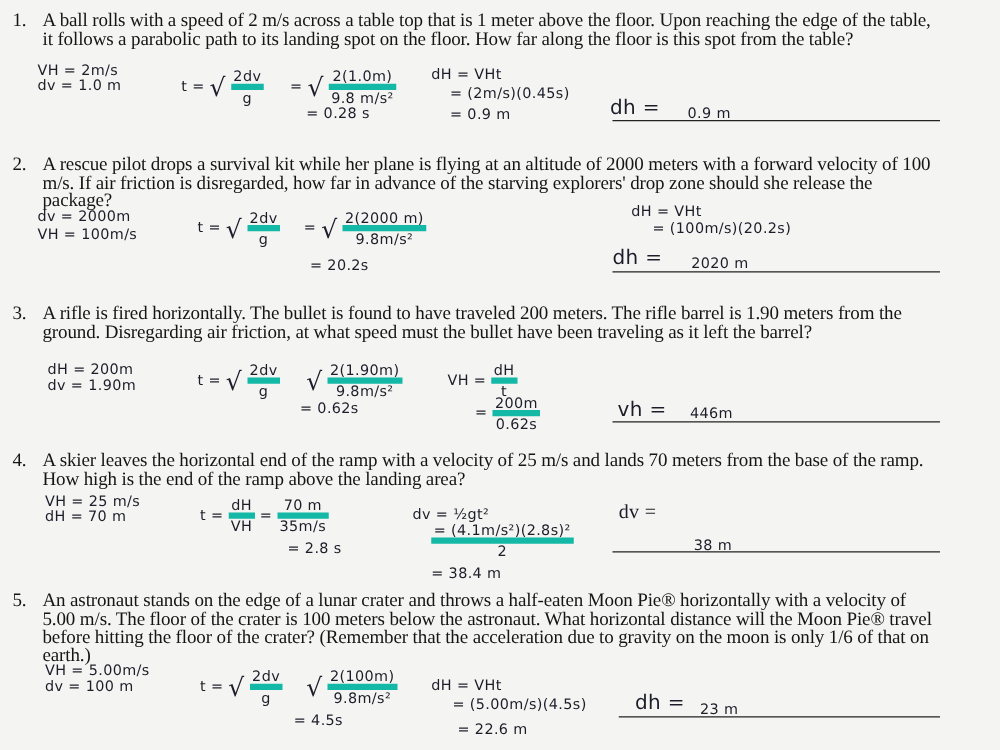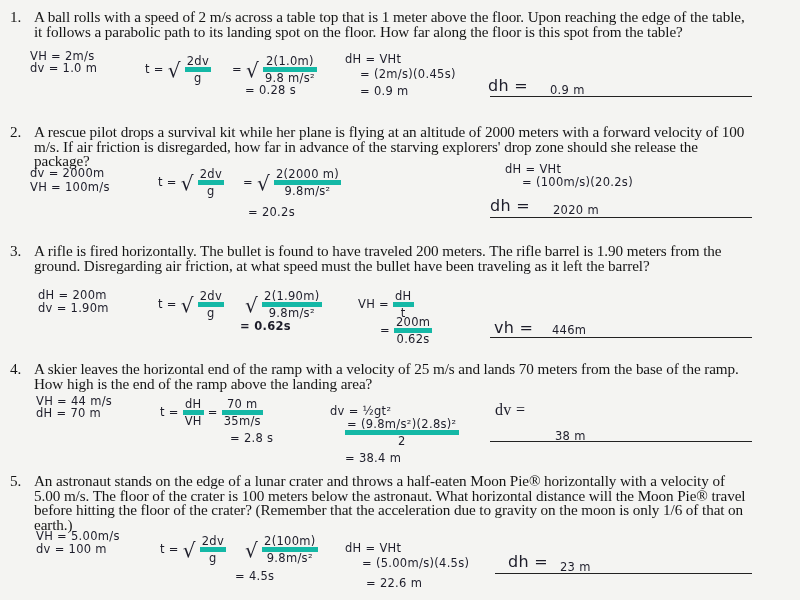--- a/index.html
+++ b/index.html
@@ -99,49 +99,49 @@
     <div class="hw" style="left:38px; top:302px;">dv = 1.90m</div>
     <div class="hw" style="left:158px; top:290px;">
       <span>t =</span>
       <span class="sqrt">√</span>
       <span class="frac"><span class="top">2dv</span><span class="bot">g</span></span>
     </div>
     <div class="hw" style="left:245px; top:290px;">
       <span class="sqrt">√</span>
       <span class="frac"><span class="top">2(1.90m)</span><span class="bot">9.8m/s²</span></span>
     </div>
-    <div class="hw" style="left:240px; top:320px;font-weight:bold;">= 0.62s</div>
+    <div class="hw" style="left:240px; top:320px;">= 0.62s</div>
     <div class="hw" style="left:358px; top:290px;">
       <span>VH =</span>
       <span class="frac"><span class="top">dH</span><span class="bot">t</span></span>
     </div>
     <div class="hw" style="left:380px; top:316px;">
       = <span class="frac"><span class="top">200m</span><span class="bot">0.62s</span></span>
     </div>
     <div class="hw big" style="left:494px; top:322px;">vh =</div>
     <div class="hw" style="left:552px; top:324px;">446m</div>
     <div class="ansline" style="left:490px; top:337px; width:262px;"></div>
   </div>
 
   <div class="problem" style="top:0;">
     <div class="q" style="top:362px;">
       <span class="num">4.</span>
       <span class="text">A skier leaves the horizontal end of the ramp with a velocity of 25 m/s and lands 70 meters from the base of the ramp. How high is the end of the ramp above the landing area?</span>
     </div>
-    <div class="hw" style="left:36px; top:395px;">VH = 44 m/s</div>
+    <div class="hw" style="left:36px; top:395px;">VH = 25 m/s</div>
     <div class="hw" style="left:36px; top:407px;">dH = 70 m</div>
     <div class="hw" style="left:160px; top:398px;">
       <span>t =</span>
       <span class="frac"><span class="top">dH</span><span class="bot">VH</span></span>
       = <span class="frac"><span class="top">70 m</span><span class="bot">35m/s</span></span>
     </div>
     <div class="hw" style="left:230px; top:432px;">= 2.8 s</div>
     <div class="hw" style="left:330px; top:405px;">dv = ½gt²</div>
     <div class="hw" style="left:345px; top:418px;">
-      <span class="frac"><span class="top">= (9.8m/s²)(2.8s)²</span><span class="bot">2</span></span>
+      <span class="frac"><span class="top">= (4.1m/s²)(2.8s)²</span><span class="bot">2</span></span>
     </div>
     <div class="hw" style="left:345px; top:452px;">= 38.4 m</div>
     <div class="hw big" style="left:495px; top:404px;font-family:Liberation Serif, serif;">dv =</div>
     <div class="hw" style="left:555px; top:430px;">38 m</div>
     <div class="ansline" style="left:490px; top:441px; width:262px;"></div>
   </div>
 
   <div class="problem" style="top:0;">
     <div class="q" style="top:474px;">
       <span class="num">5.</span>

